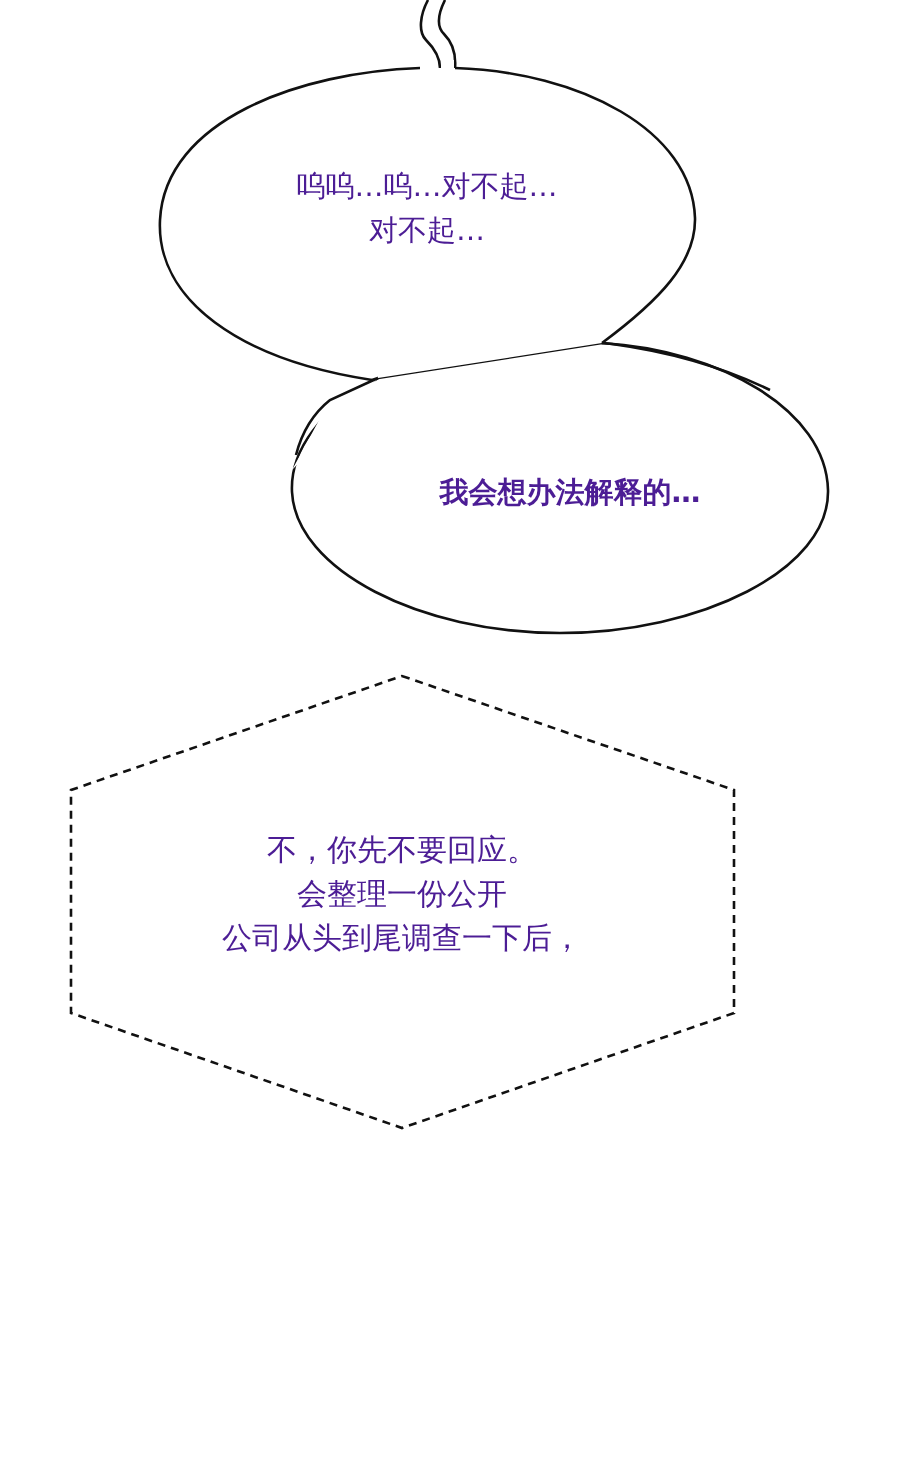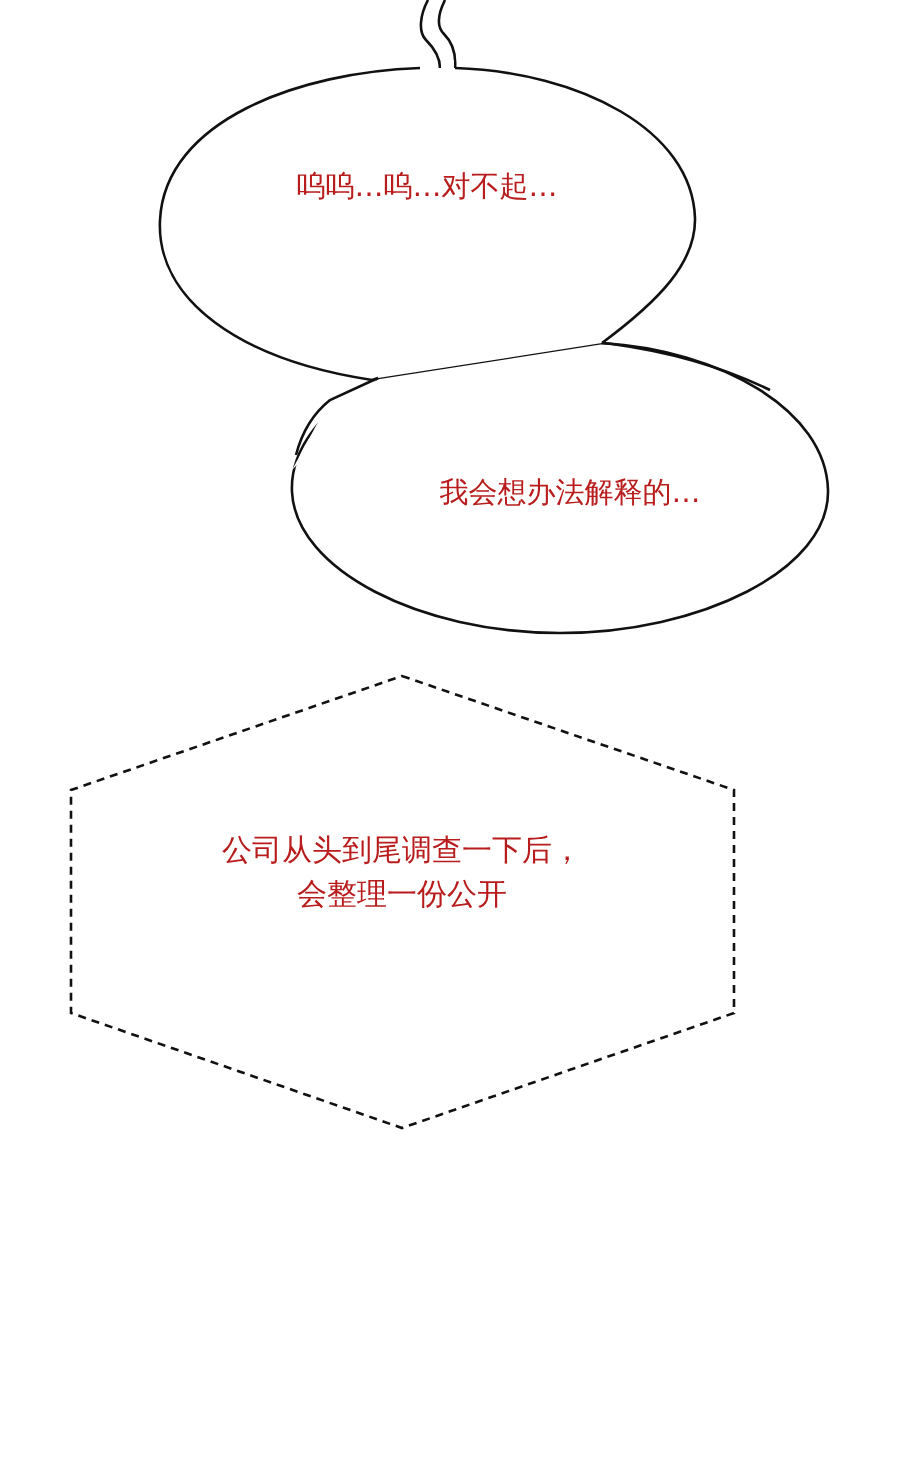--- a/index.html
+++ b/index.html
@@ -17,38 +17,39 @@
     .panel-art {
       position: absolute;
       left: 0;
       top: 0;
       width: 900px;
       height: 1473px;
     }
     .bubble-text {
       position: absolute;
       text-align: center;
-      color: #b91c1c;
+      color: #4c1d95;
       font-size: 29px;
       line-height: 44px;
       letter-spacing: 0px;
       white-space: nowrap;
     }
     .bubble-text .line {
       display: block;
     }
     #text-bubble-1 {
       left: 227px;
       top: 164px;
       width: 400px;
     }
     #text-bubble-2 {
       left: 370px;
       top: 470px;
       width: 400px;
+      font-weight: bold;
     }
     #text-box-3 {
       left: 152px;
       top: 828px;
       width: 500px;
       font-size: 30px;
       line-height: 44px;
     }
   </style>
 </head>
@@ -91,22 +92,24 @@
            M 445 0
            C 438 14, 436 26, 444 34
            C 454 44, 456 56, 455 68" fill="none" stroke="#111111" stroke-width="2.6"></path>
   <rect x="441" y="60" width="13" height="12" fill="#ffffff"></rect>
 
   <polygon points="402,676 734,790 734,1013 402,1128 71,1013 71,790" fill="#ffffff" stroke="#111111" stroke-width="2.6" stroke-dasharray="8,6"></polygon>
 </svg>
 
 <div class="bubble-text" id="text-bubble-1">
   <span class="line">呜呜…呜…对不起…</span>
+  <span class="line">对不起…</span>
 </div>
 
 <div class="bubble-text" id="text-bubble-2">
   <span class="line">我会想办法解释的…</span>
 </div>
 
 <div class="bubble-text" id="text-box-3">
+  <span class="line">不，你先不要回应。</span>
+  <span class="line">会整理一份公开</span>
   <span class="line">公司从头到尾调查一下后，</span>
-  <span class="line">会整理一份公开</span>
 </div>
 
 </body></html>

